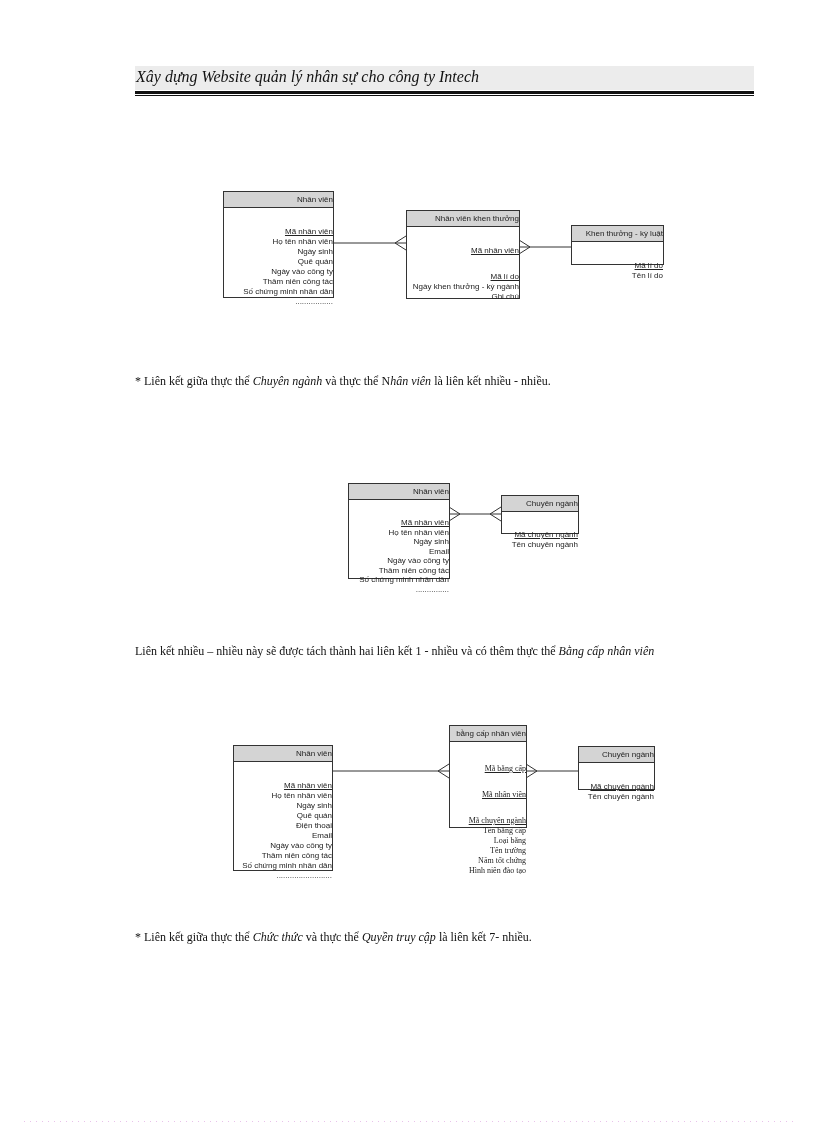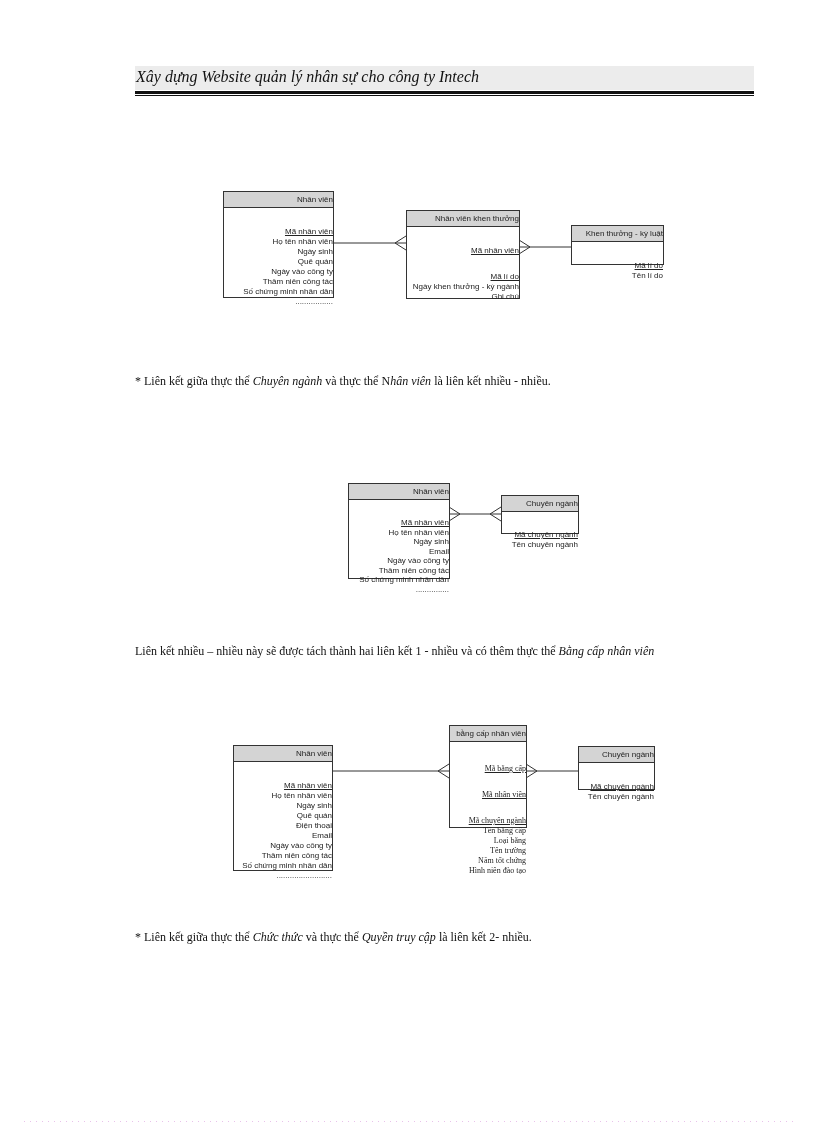--- a/index.html
+++ b/index.html
@@ -150,16 +150,16 @@
 
 <div class="entity" style="left:578px; top:746px; width:77px; height:44px;">
   <div class="ehead">Chuyên ngành</div>
   <div class="ebody" style="padding-top:3px;">
     <div class="attr key">Mã chuyên ngành</div>
     <div class="attr">Tên chuyên ngành</div>
   </div>
 </div>
 
 <div class="para" style="top:922px;">
-  <span>* Liên kết giữa thực thể </span><i>Chức thức</i><span> và thực thể </span><i>Quyền truy cập</i><span> là liên kết 2- nhiều.</span>
+  <span>* Liên kết giữa thực thể </span><i>Chức thức</i><span> và thực thể </span><i>Quyền truy cập</i><span> là liên kết 7- nhiều.</span>
 </div>
 
 <div class="abs footer-dots"></div>
 
 </body></html>

